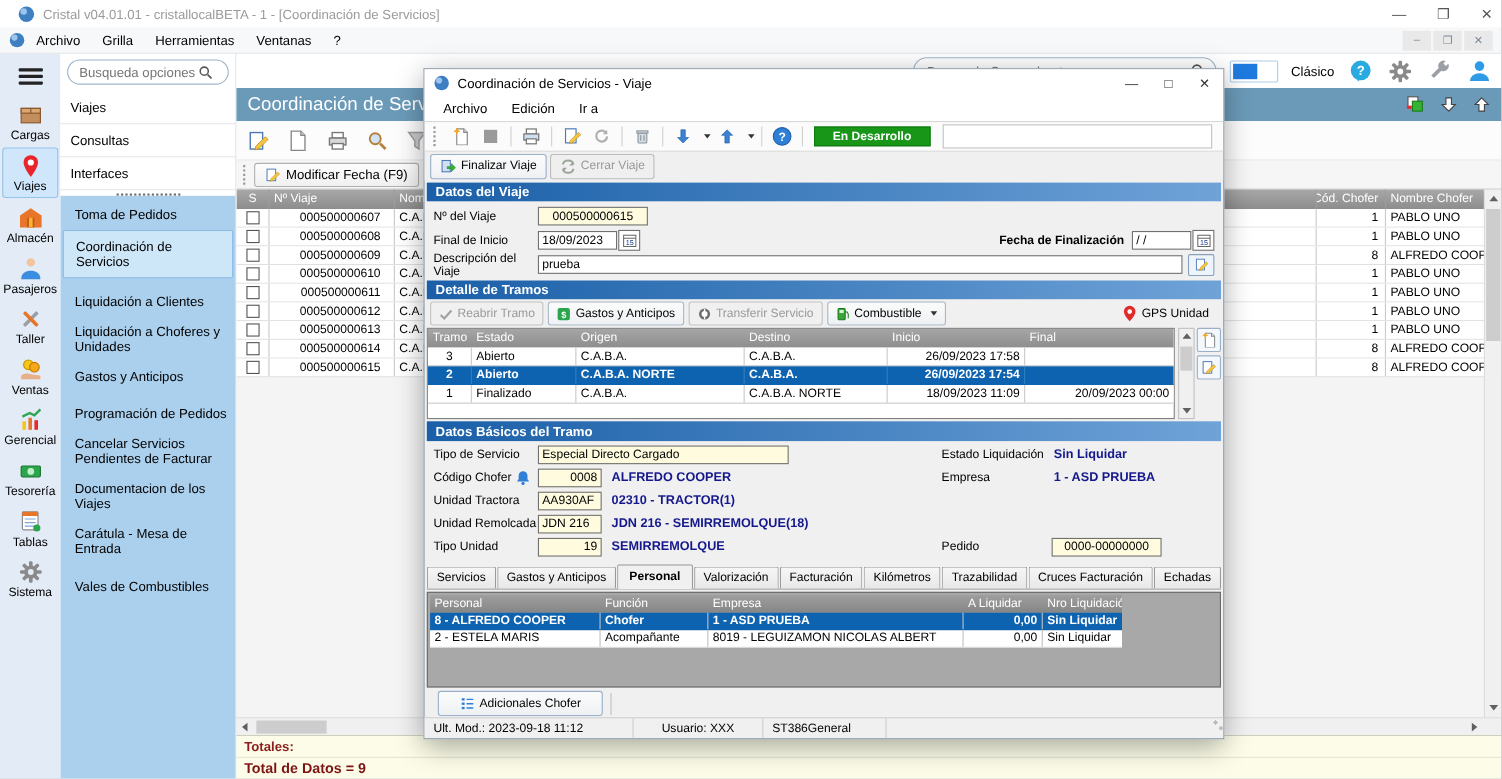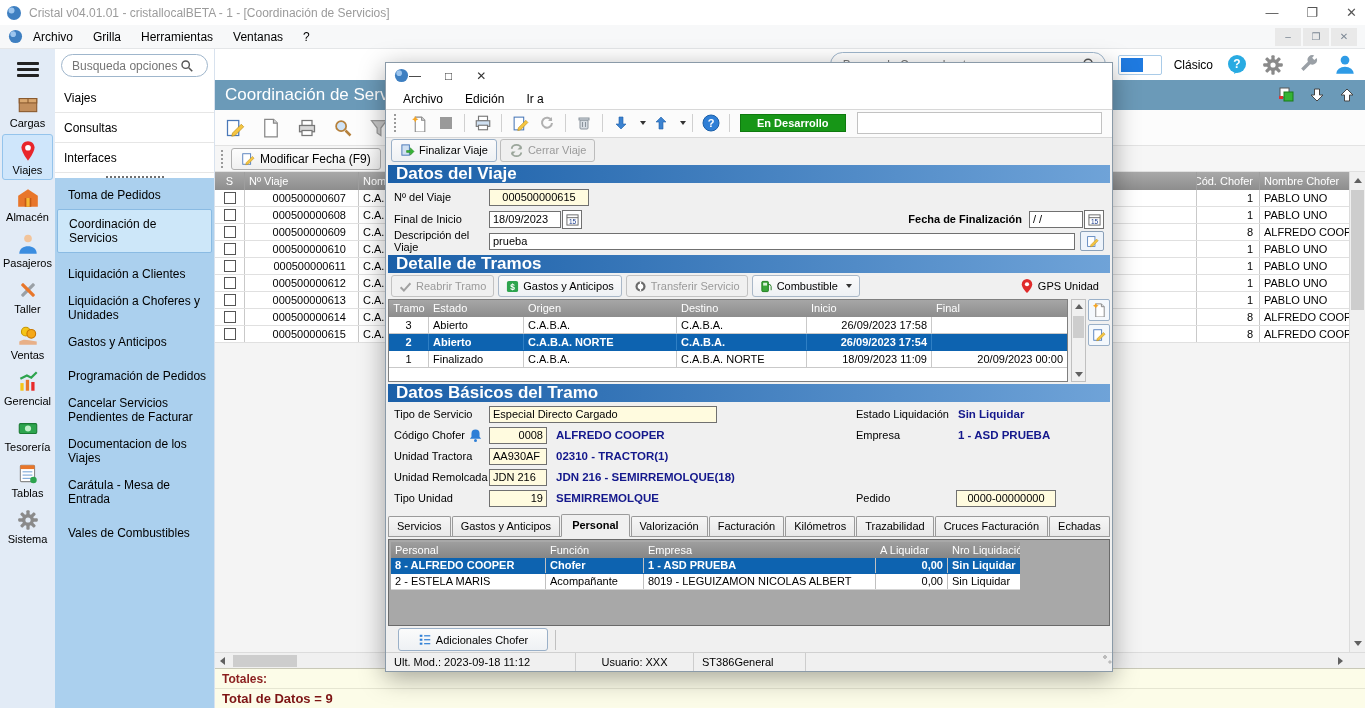--- a/index.html
+++ b/index.html
@@ -1,20 +1,20 @@
 <!DOCTYPE html>
 <html><head>
 <meta charset="utf-8">
 <style>
   * { box-sizing: border-box; margin: 0; padding: 0; }
   body { font-family: "Liberation Sans", sans-serif; background:#888; }
   .screen { position:relative; width:1365px; height:708px; background:#fff; overflow:hidden; font-size:12px; color:#000; }
 
   
-  .titlebar { position:absolute; left:6px; top:0; right:0; height:25px; background:#fff; display:flex; align-items:center; padding:0 0; }
+  .titlebar { position:absolute; left:16px; top:0; right:0; height:25px; background:#fff; display:flex; align-items:center; padding:0 0; }
   .titlebar .title { color:#9b9b9b; font-size:12px; margin-left:7px; flex:1; }
   .winctl { display:flex; align-items:center; gap:28px; color:#555; font-size:13px; padding-right:8px; }
   .winctl span { cursor:default; }
 
   
   .menubar { position:absolute; left:0; top:25px; right:0; height:24px; background:#f7f8f9; border-bottom:1px solid #e4e6e8; display:flex; align-items:center; padding:0 8px; }
   .menubar .mitem { padding:3px 10px; font-size:12px; }
   .mdictl { margin-left:auto; display:flex; gap:2px; }
   .mdictl .mbtn { width:26px; height:18px; background:#e9e9e9; color:#7b8794; font-size:10px; display:flex; align-items:center; justify-content:center; }
 
@@ -90,21 +90,21 @@
   .d-menu .mitem { padding:2px 9px; font-size:12px; }
   .d-toolbar { height:30px; background:#fbfbfb; border-top:1px solid #d8d8d8; border-bottom:1px solid #d8d8d8; display:flex; align-items:center; padding:0 6px; gap:3px; }
   .tbtn { width:24px; height:22px; display:flex; align-items:center; justify-content:center; border-radius:2px; }
   .tsep { width:1px; height:18px; background:#d0d0d0; margin:0 3px; }
   .badge { background:#179617; border:1px solid #0f7a0f; color:#fff; font-weight:bold; font-size:11px; padding:2px 16px; margin-left:4px; }
   .sunken { flex:1; height:22px; background:#fff; border:1px solid #c2c2c2; margin:0 4px 0 8px; }
   .d-btnbar { height:27px; display:flex; align-items:center; gap:3px; padding-left:5px; background:#f0f0f0; }
   .dbtn { display:flex; align-items:center; gap:4px; height:23px; padding:0 8px; background:linear-gradient(#fbfbfb,#eef1f4); border:1px solid #9ab0c8; border-radius:3px; font-size:11px; }
   .dbtn.dis { color:#9a9a9a; border-color:#bcbcbc; background:#efefef; }
 
-  .sechdr { height:18px; margin:2px 2px 0; background:linear-gradient(90deg,#1a5fa8,#6fa3d8); color:#fff; font-weight:bold; display:flex; align-items:center; padding-left:8px; font-size:17px; }
+  .sechdr { height:18px; margin:2px 2px 0; background:linear-gradient(90deg,#1a5fa8,#6fa3d8); color:#fff; font-weight:bold; display:flex; align-items:center; padding-left:8px; font-size:12px; }
 
   .fldrow { display:flex; align-items:center; height:22px; padding:0 8px; }
   .flabel { width:95px; font-size:11px; flex-shrink:0; }
   .fld { height:17px; border:1px solid #707070; background:#fff; font-size:11px; display:flex; align-items:center; padding:0 3px; }
   .fld.cream { background:#fffbdf; }
   .fld.ctr { justify-content:center; }
   .fld.rgt { justify-content:flex-end; }
   .calbtn { width:20px; height:19px; border:1px solid #707070; background:#fff; display:flex; align-items:center; justify-content:center; margin-left:1px; }
   .editbtn { width:24px; height:20px; border:1px solid #8aa0b8; background:#eef4fb; display:flex; align-items:center; justify-content:center; border-radius:2px; margin-left:5px; }
   .navy { color:#14188c; font-weight:bold; font-size:11.5px; margin-left:9px; white-space:nowrap; }
@@ -575,20 +575,21 @@
   </div>
 
   <div class="dialog">
     <div class="d-title">
       <span>
           <svg width="15" height="15" viewBox="0 0 16 16">
             <circle cx="8" cy="8" r="7" fill="#3e7fc1"></circle>
             <circle cx="5.5" cy="5.5" r="3" fill="#9cc5ee"></circle>
           </svg>
         </span>
+      <span class="dt">Coordinación de Servicios - Viaje</span>
       <span class="dctl">
         <span>—</span>
         <span>□</span>
         <span>✕</span>
       </span>
     </div>
     <div class="d-menu">
       <span class="mitem">Archivo</span>
       <span class="mitem">Edición</span>
       <span class="mitem">Ir a</span>

